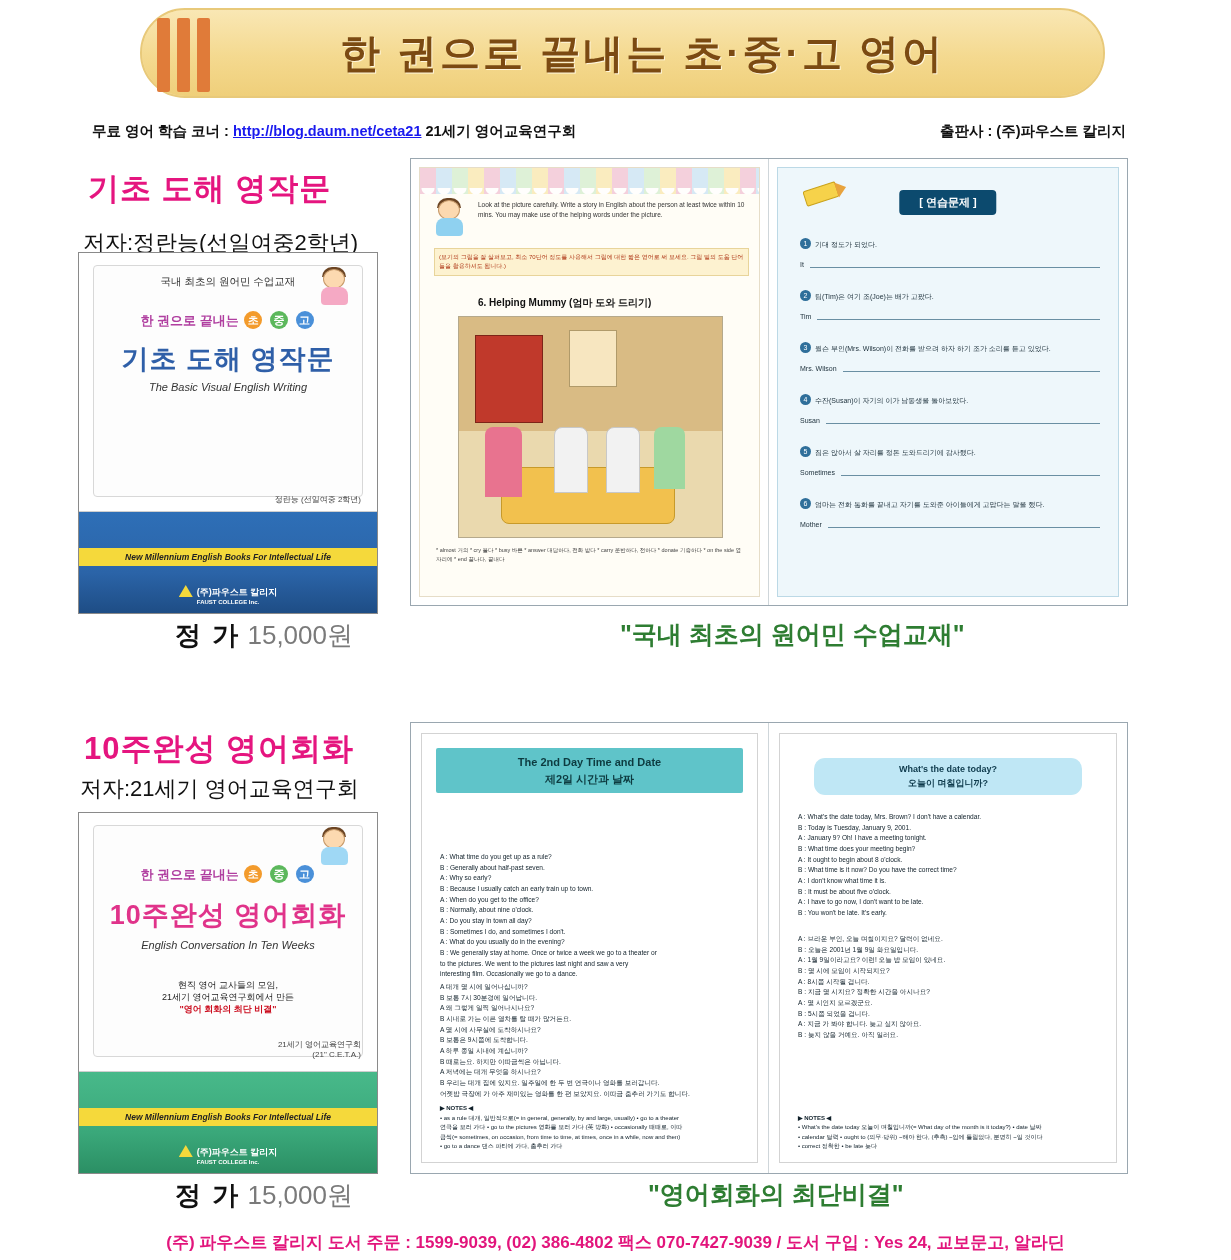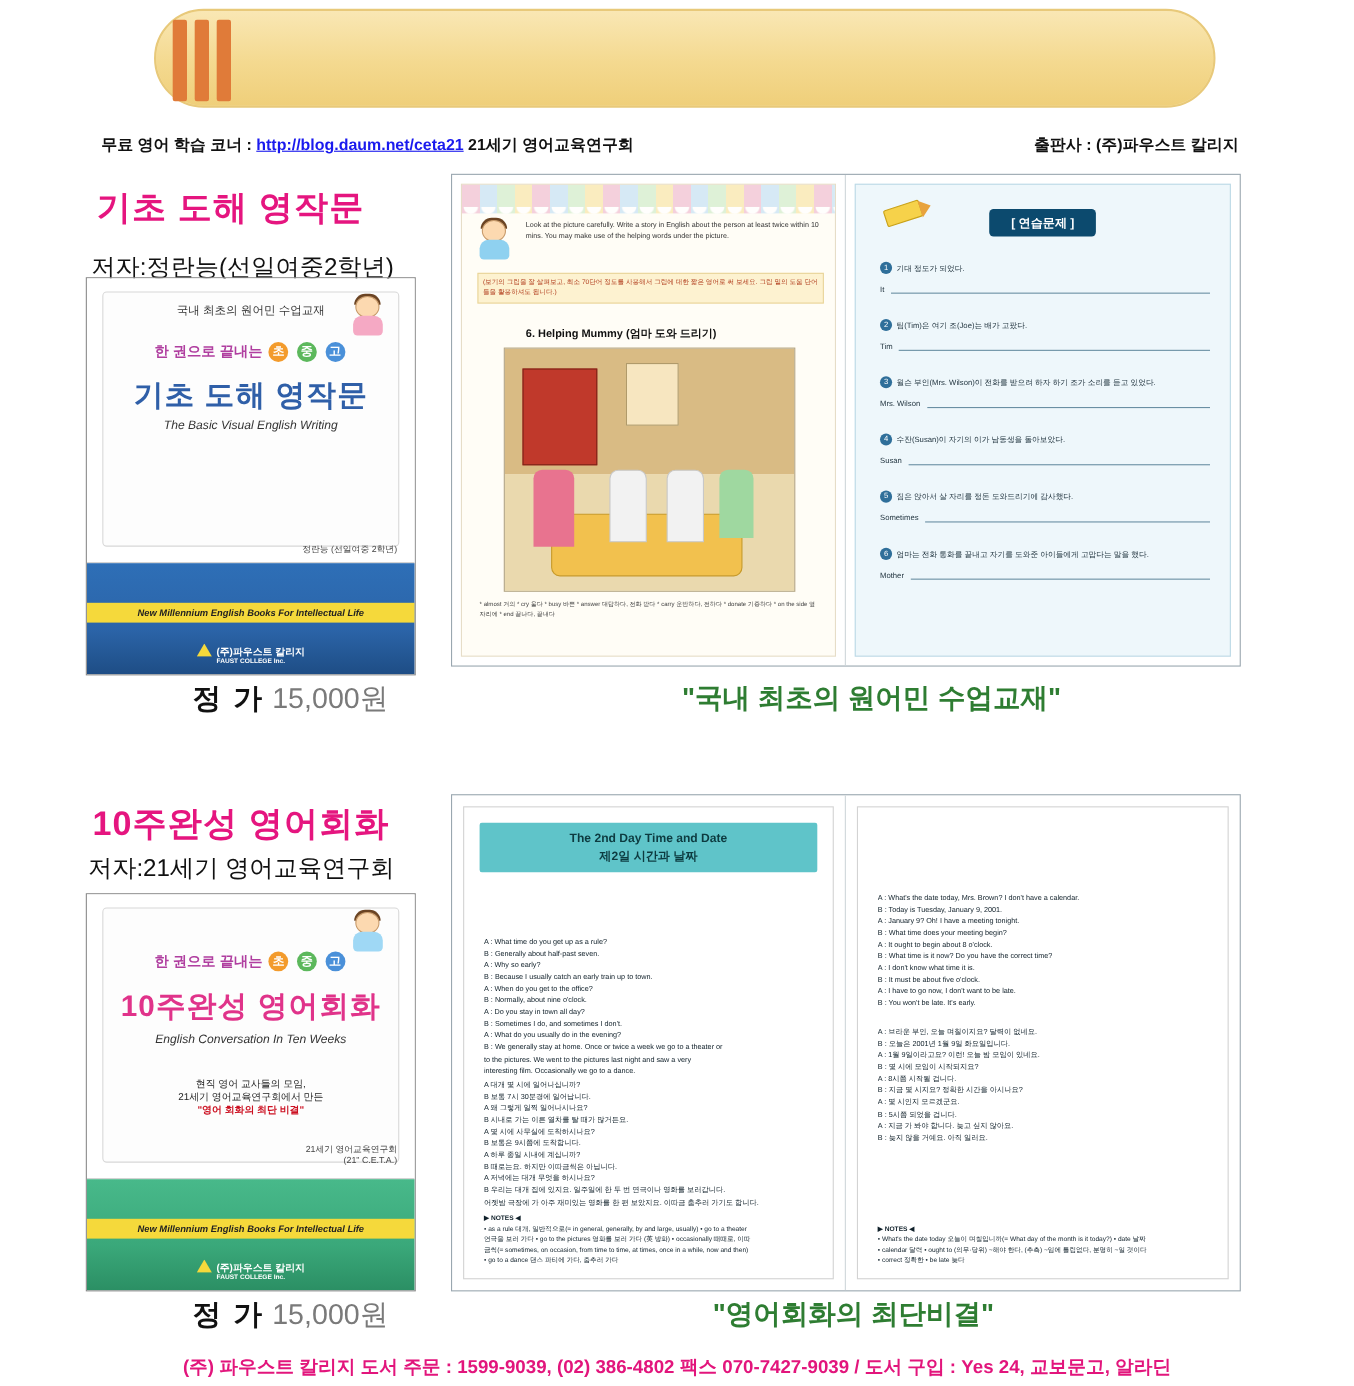--- a/index.html
+++ b/index.html
@@ -273,20 +273,21 @@
 </head>
 <body>
 
 <div class="banner">
   <div class="banner-inner"></div>
   <div class="banner-stripes">
     <i></i>
       <i></i>
       <i></i>
   </div>
+  <div class="banner-title">한 권으로 끝내는 초·중·고 영어</div>
 </div>
 
 <div class="info-line">
   <div class="info-left">
     <span>무료 영어 학습 코너 : </span><a class="url" href="#">http://blog.daum.net/ceta21</a><span> 21세기 영어교육연구회</span>
   </div>
   <div class="info-right">출판사 : (주)파우스트 칼리지</div>
 </div>
 
 <div class="book-heading" style="left:88px; top:168px;">기초 도해 영작문</div>
@@ -492,20 +493,24 @@
         <div class="ln">• as a rule 대개, 일반적으로(= in general, generally, by and large, usually) • go to a theater</div>
         <div class="ln">  연극을 보러 가다 • go to the pictures 영화를 보러 가다 (英 방화) • occasionally 때때로, 이따</div>
         <div class="ln">  금씩(= sometimes, on occasion, from time to time, at times, once in a while, now and then)</div>
         <div class="ln">• go to a dance 댄스 파티에 가다, 춤추러 가다</div>
       </div>
     </div>
   </div>
 
   <div class="half halfR">
     <div class="cv-page">
+      <div class="cv-sub" style="top:24px;">
+        <div>What's the date today?</div>
+        <div>오늘이 며칠입니까?</div>
+      </div>
 
       <div class="cv-body" style="top:78px;">
         <div class="ln">A : What's the date today, Mrs. Brown? I don't have a calendar.</div>
         <div class="ln">B : Today is Tuesday, January 9, 2001.</div>
         <div class="ln">A : January 9? Oh!  I have a meeting tonight.</div>
         <div class="ln">B : What time does your meeting begin?</div>
         <div class="ln">A : It ought to begin about 8 o'clock.</div>
         <div class="ln">B : What time is it now? Do you have the correct time?</div>
         <div class="ln">A : I don't know what time it is.</div>
         <div class="ln">B : It must be about five o'clock.</div>

